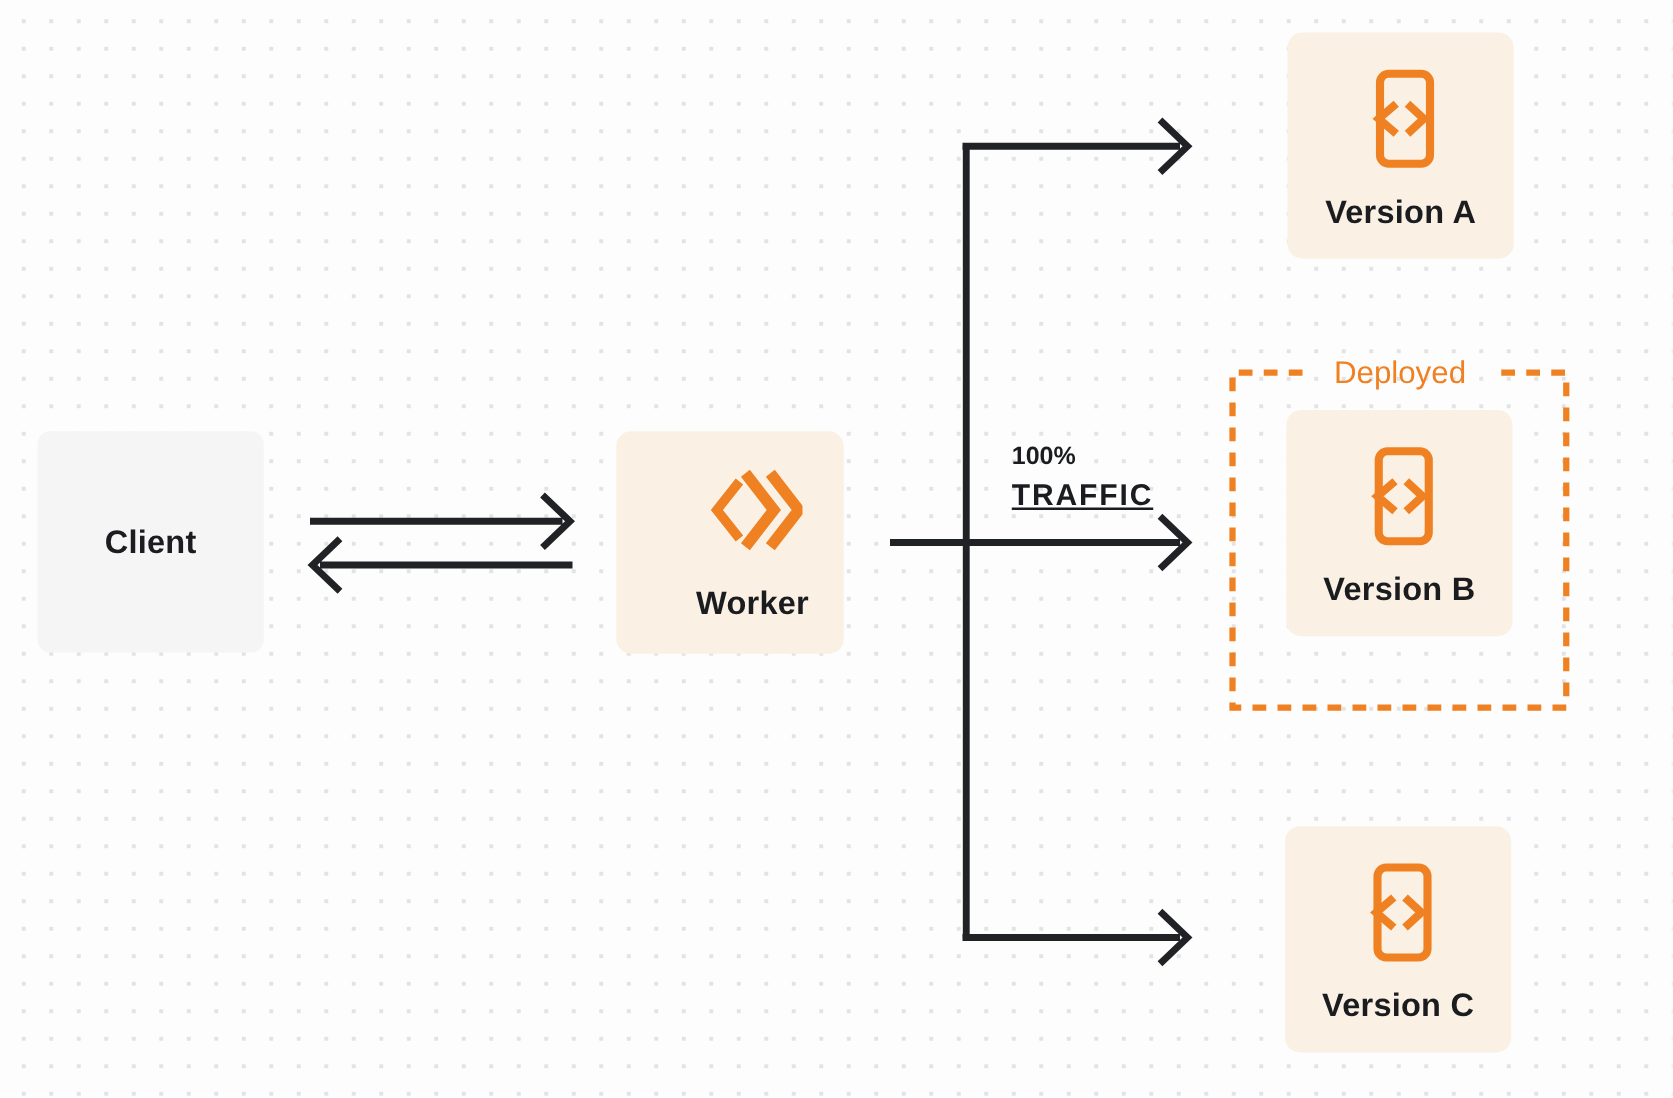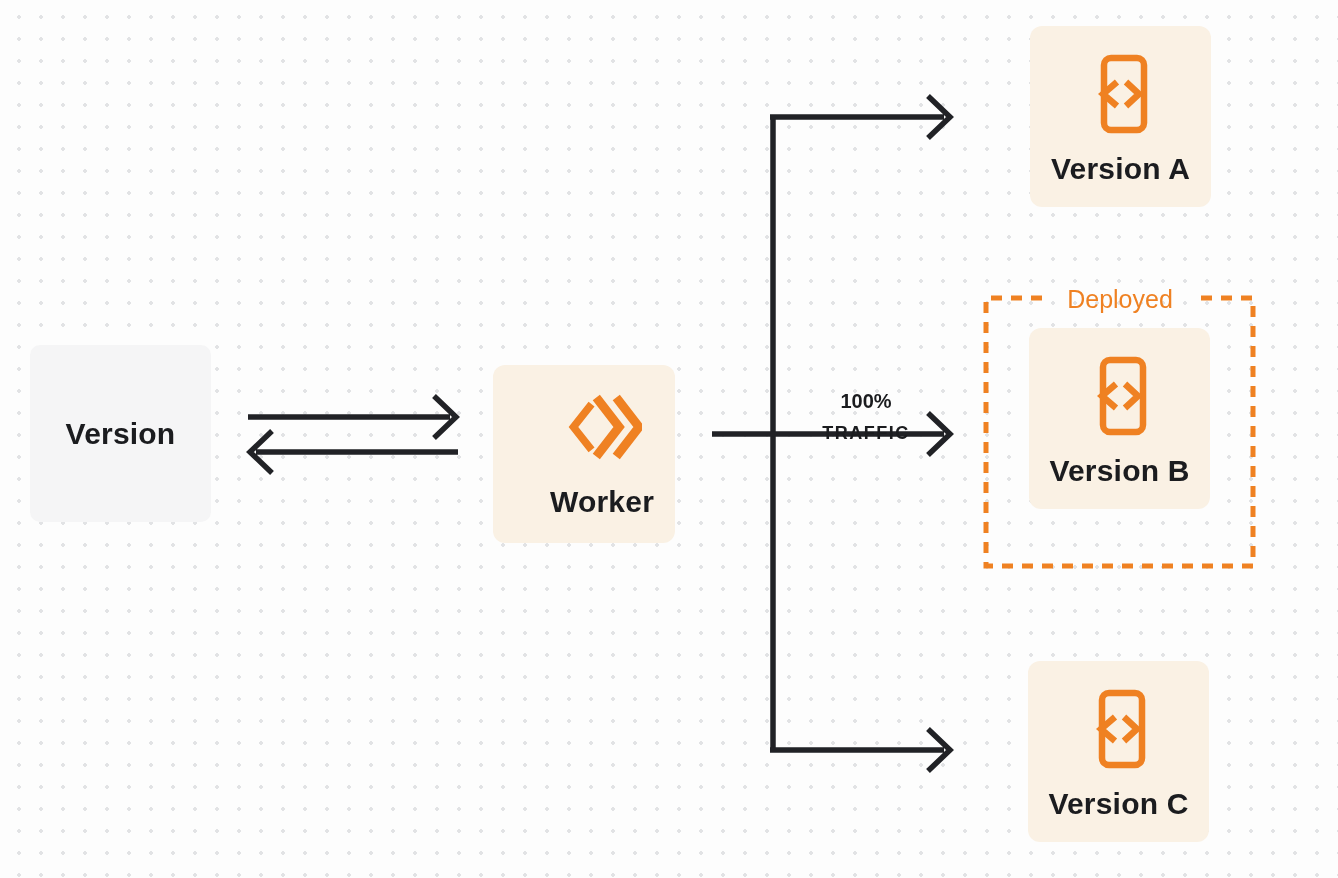--- a/index.html
+++ b/index.html
@@ -27,32 +27,32 @@
   .node {
     position: absolute;
     border-radius: 12px;
     display: flex;
     flex-direction: column;
     align-items: center;
     justify-content: center;
   }
   .node .label {
     font-weight: 700;
-    font-size: 30px;
+    font-size: 26px;
     color: #1b1c1f;
     letter-spacing: 0.2px;
   }
   .node-client {
     left: 30px; top: 345px;
     width: 181px; height: 177px;
     background: #f5f5f6;
     border-radius: 10px;
   }
   .node-worker {
-    left: 493px; top: 365px;
+    left: 493px; top: 345px;
     width: 182px; height: 178px;
     background: #faf1e4;
     padding-left: 36px;
   }
   .node-worker .icon-wrap { margin-bottom: 16px; }
   .node-version {
     width: 181px; height: 181px;
     background: #faf1e4;
   }
   .node-version .icon-wrap { margin-bottom: 14px; margin-top: 6px; }
@@ -65,48 +65,47 @@
     transform: translate(-50%, -50%);
     font-weight: 400;
     font-size: 25px;
     color: #ef8122;
     white-space: nowrap;
   }
   .traffic-label {
     position: absolute;
     left: 866px; top: 381px;
     transform: translate(-50%, -50%);
-    text-align: center;
+    text-align: left;
     color: #1b1c1f;
     font-weight: 700;
     white-space: nowrap;
-    margin-top: 36px;
   }
   .traffic-label .pct { font-size: 20px; line-height: 32px; }
-  .traffic-label .word { font-size: 18px; line-height: 32px; letter-spacing: 1.5px; }
+  .traffic-label .word { font-size: 24px; line-height: 32px; letter-spacing: 1.5px; text-decoration: underline; }
 </style>
 </head>
 <body>
 
 <div class="canvas">
 
   <svg class="edge-layer" viewBox="0 0 1338 878" fill="none">
     <g stroke="#212226" stroke-width="5.5" stroke-linecap="butt" stroke-linejoin="miter">
       <path d="M248 417 H450 M434 396 L456 417 L434 438"></path>
       <path d="M458 452 H256 M272 431 L250 452 L272 473"></path>
       <path d="M773 117 V750"></path>
       <path d="M770 117 H944 M928 96 L950 117 L928 138"></path>
       <path d="M712 434 H944 M928 413 L950 434 L928 455"></path>
       <path d="M770 750 H944 M928 729 L950 750 L928 771"></path>
     </g>
     <path d="M1042 298 H986 V566 H1253 V298 H1196" stroke="#ef8122" stroke-width="5" stroke-dasharray="11 9"></path>
   </svg>
 
   <div class="node node-client">
-    <span class="label">Version</span>
+    <span class="label">Client</span>
   </div>
 
   <div class="node node-worker">
     <span class="icon-wrap">
       <svg width="80" height="76" viewBox="0 0 84 80" fill="none" stroke="#ef8122" stroke-linejoin="miter" stroke-linecap="butt">
         <path d="M31 16 L12 40 L31 64" stroke-width="8"></path>
         <path d="M36 9 L60 40 L36 71" stroke-width="9.5"></path>
         <path d="M57 9 L81 40 L57 71" stroke-width="9.5"></path>
       </svg>
     </span>

